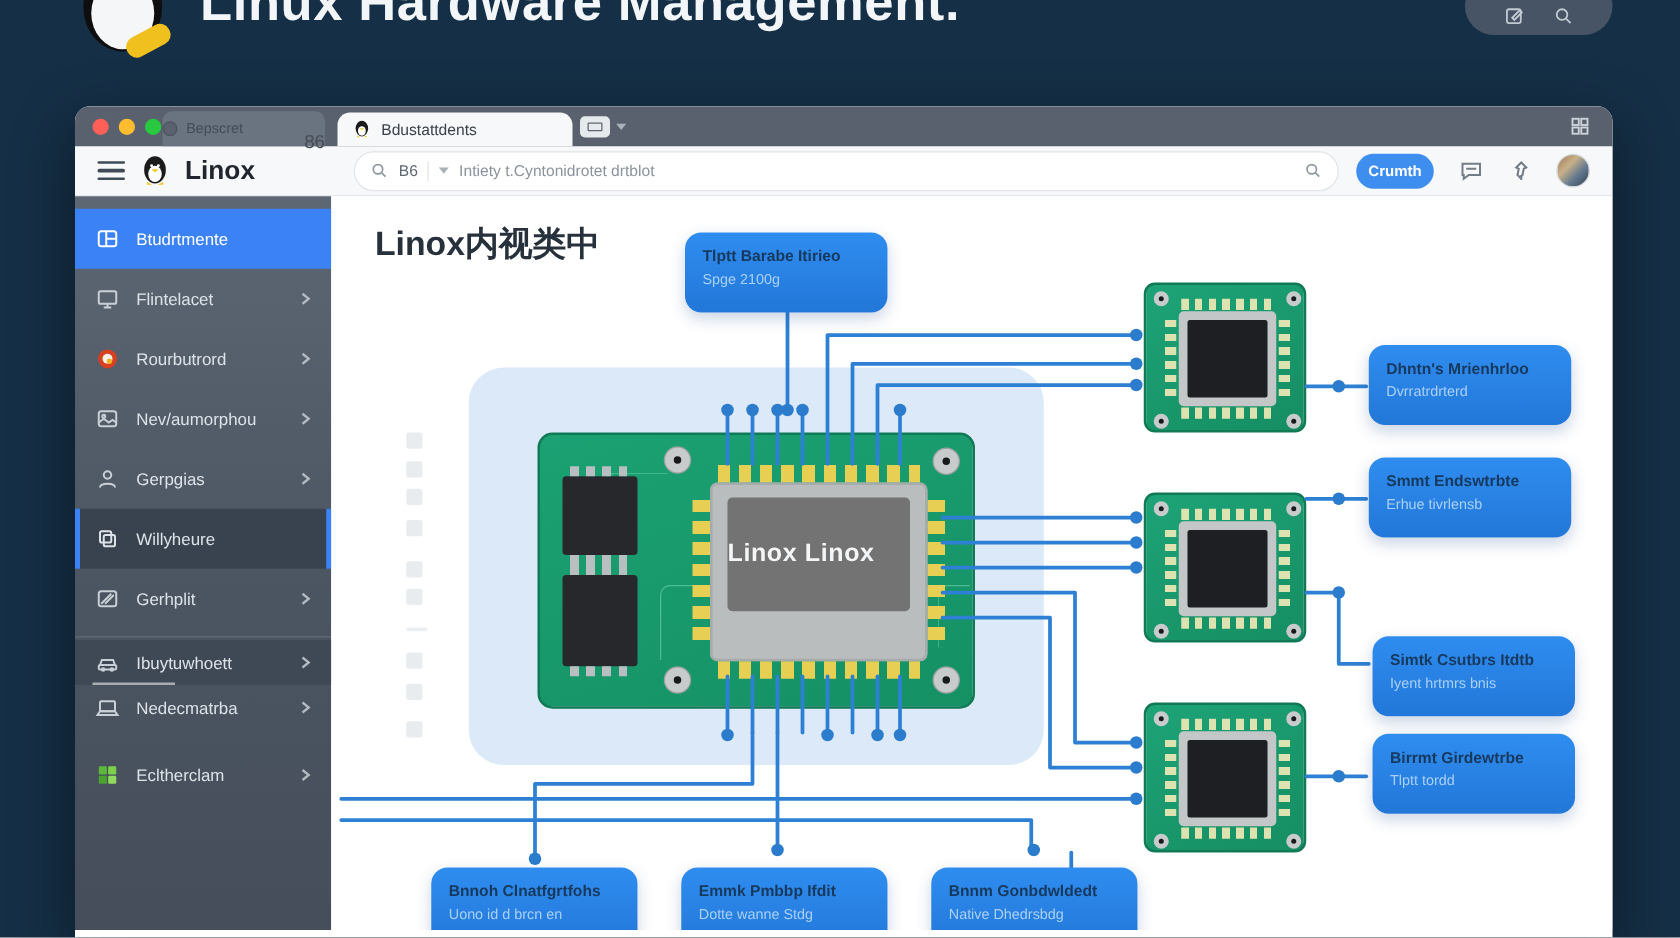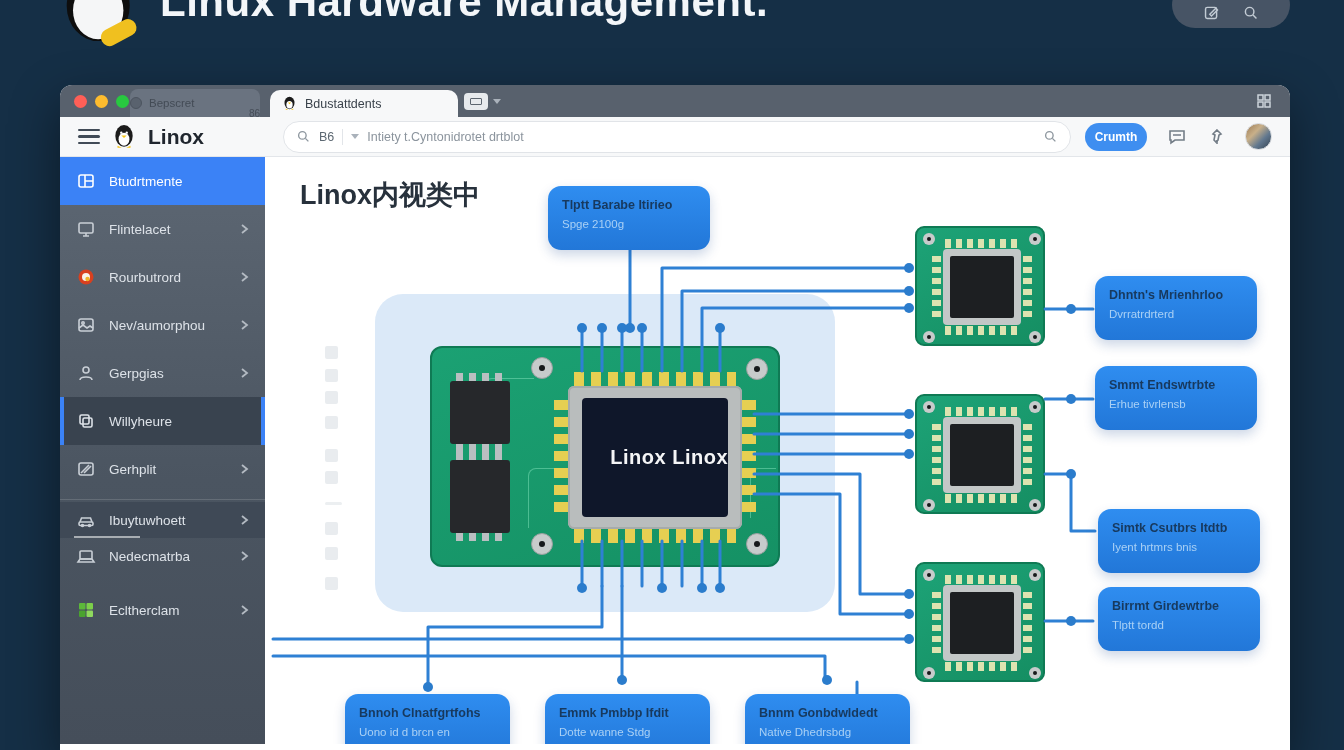--- a/index.html
+++ b/index.html
@@ -14,21 +14,21 @@
 
   
   .window { position:absolute; left:60px; top:85px; width:1230px; height:665px; border-radius:12px 12px 0 0; overflow:hidden; box-shadow:0 18px 50px rgba(0,0,0,.45); background:#fff; }
 
   .tabbar { position:relative; height:32px; background:#58616d; }
   .lights { position:absolute; left:14px; top:10px; display:flex; gap:8px; }
   .light { width:13px; height:13px; border-radius:50%; }
   .light.r { background:#ff5f57; } .light.y { background:#febc2e; } .light.g { background:#28c840; }
   .tab-inactive { position:absolute; left:70px; top:4px; width:130px; height:28px; background:#6a7380; border-radius:8px 8px 0 0; display:flex; align-items:center; gap:7px; padding:0 0; color:#434b55; font-size:11.5px; }
   .tab-inactive .favdot { width:12px; height:12px; border-radius:50%; background:#59626e; border:1px solid #4c545f; }
-  .tab-inactive .badge { margin-left:auto; font-size:10px; color:#454d57;margin-top:20px; }
+  .tab-inactive .badge { margin-left:auto; font-size:15px; color:#454d57;margin-top:20px; }
   .tab-active { position:absolute; left:210px; top:5px; width:188px; height:27px; background:#f7f8f9; border-radius:10px 10px 0 0; display:flex; align-items:center; gap:8px; padding:0 12px; color:#3a424b; font-size:12.5px; font-weight:500; }
   .tab-extra { position:absolute; left:404px; top:8px; display:flex; align-items:center; gap:5px; }
   .tab-extra .key { width:24px; height:17px; background:#e7eaed; border-radius:4px; display:flex; align-items:center; justify-content:center; }
   .tab-extra .key span { display:block; width:12px; height:7px; border:1.5px solid #5c656f; border-radius:1px; }
   .caret-down { width:0; height:0; border-left:4px solid transparent; border-right:4px solid transparent; border-top:5px solid #aab2bb; }
   .win-grid { position:absolute; right:18px; top:8px; width:16px; height:16px; }
   .win-grid svg { width:16px; height:16px; stroke:#ccd3da; fill:none; stroke-width:1.5; }
 
   .toolbar { height:40px; background:#f7f8f9; border-bottom:1px solid #e3e6ea; display:flex; align-items:center; }
   .side-head { width:205px; flex:0 0 205px; display:flex; align-items:center; gap:11px; padding-left:18px; }
@@ -43,21 +43,21 @@
   .url-text { font-size:12.5px; color:#8b949d; white-space:nowrap; overflow:hidden; }
   .url-search-right { margin-left:auto; }
   .create-btn { margin-left:14px; width:62px; height:28px; border-radius:14px; background:#3e8ef0; color:#fff; font-size:12px; font-weight:700; border:none; display:flex; align-items:center; justify-content:center; }
   .tb-icon { margin-left:20px; width:20px; height:20px; }
   .tb-icon svg { width:20px; height:20px; stroke:#737d87; fill:none; stroke-width:1.6; }
   .avatar { margin-left:18px; width:27px; height:27px; border-radius:50%; background:linear-gradient(135deg,#9c7b55 0%,#c9b089 35%,#62788f 65%,#33414f 100%); border:1px solid #d6d9dd; }
 
   .bodyrow { display:flex; height:587px; }
 
   
-  .sidebar { flex:0 0 205px; background:linear-gradient(180deg,#5d6773 0%,#4b5561 55%,#454e5a 100%); position:relative; }
+  .sidebar { flex:0 0 205px; background:linear-gradient(180deg,#5d6773 0%,#4b5561 55%,#454e5a 100%); padding-top:10px; position:relative; }
   .sd-item { position:relative; height:48px; display:flex; align-items:center; gap:13px; padding:0 16px; color:#dde2e8; font-size:13.5px; }
   .sd-item svg { width:20px; height:20px; flex:0 0 auto; }
   .sd-item .chev { margin-left:auto; width:10px; height:12px; }
   .sd-item .chev svg { width:10px; height:12px; stroke:#b3bac2; fill:none; stroke-width:1.8; }
   .sd-item.active { background:#3b82f6; color:#fff; }
   .sd-item.selected { background:#39434f; border-left:4px solid #3b82f6; border-right:4px solid #3b82f6; padding-left:12px; }
   .sd-divider { height:1px; background:rgba(255,255,255,.14); margin:6px 0 2px; }
   .sd-item.thin { height:36px; }
   .sd-item.thin.dark { background:#3f4956; }
   .sd-item.thin.dark::after { content:''; position:absolute; left:14px; bottom:0; width:66px; height:2px; background:rgba(255,255,255,.55); }
@@ -79,21 +79,21 @@
   .pcb { position:absolute; left:165px; top:189px; width:350px; height:221px; background:linear-gradient(160deg,#1ba173 0%,#159164 100%); border:2px solid #0f7a54; border-radius:12px; z-index:2; }
   .screw { position:absolute; width:22px; height:22px; border-radius:50%; background:#c7cbcb; border:1px solid #99a09f; }
   .screw::after { content:''; position:absolute; inset:7px; border-radius:50%; background:#17191b; }
   .trace { position:absolute; border:1.5px solid rgba(120,220,180,.55); border-right:none; border-bottom:none; }
   .schip { position:absolute; background:#26282b; border-radius:3px; }
   .schip::before, .schip::after { content:''; position:absolute; left:6px; right:6px; height:8px; background:repeating-linear-gradient(90deg,#b9bfc1 0 7px, transparent 7px 13px); }
   .schip::before { top:-8px; } .schip::after { bottom:-8px; }
   .pins-h { position:absolute; height:14px; background:repeating-linear-gradient(90deg,#e6cf52 0 10px, transparent 10px 17px); }
   .pins-v { position:absolute; width:14px; background:repeating-linear-gradient(180deg,#e6cf52 0 10px, transparent 10px 17px); }
   .cpu-frame { position:absolute; left:136px; top:38px; width:174px; height:143px; background:#b9bdbd; border-radius:6px; box-shadow:inset 0 0 0 2px #a6abab; }
-  .cpu-die { position:absolute; left:14px; top:12px; width:146px; height:119px; background:#0f172a; border-radius:4px; display:flex; align-items:center; justify-content:flex-end; }
+  .cpu-die { position:absolute; left:14px; top:12px; width:146px; height:91px; background:#737373; border-radius:4px; display:flex; align-items:center; justify-content:flex-start; }
   .cpu-label { color:#f4f5f6; font-size:20px; font-weight:700; letter-spacing:.5px; }
 
   
   .mini-chip { position:absolute; width:130px; height:120px; background:linear-gradient(150deg,#1da377 0%,#158e62 100%); border:2px solid #0f7a54; border-radius:9px; z-index:2; }
   .mini-chip .ms { position:absolute; width:12px; height:12px; border-radius:50%; background:#c7cbcb; }
   .mini-chip .ms::after { content:''; position:absolute; inset:4px; border-radius:50%; background:#17191b; }
   .mini-chip .ph { position:absolute; left:28px; width:74px; height:9px; background:repeating-linear-gradient(90deg,#dde3b0 0 6px, transparent 6px 11px); }
   .mini-chip .pv { position:absolute; top:28px; width:9px; height:64px; background:repeating-linear-gradient(180deg,#dde3b0 0 6px, transparent 6px 11px); }
   .mini-frame { position:absolute; left:26px; top:21px; width:78px; height:76px; background:#c3c7c7; border-radius:4px; }
   .mini-die { position:absolute; left:7px; top:7px; width:64px; height:62px; background:#1d1f22; border-radius:2px; }

